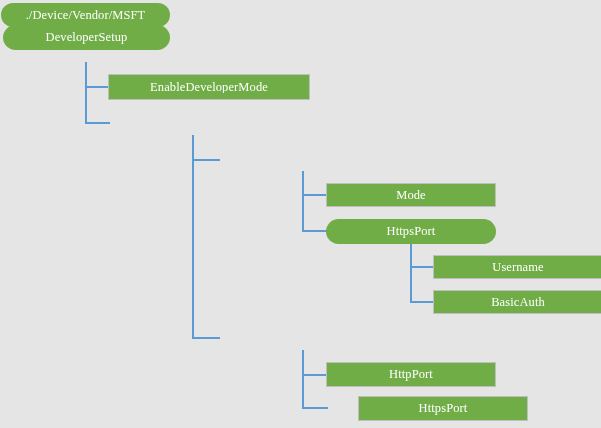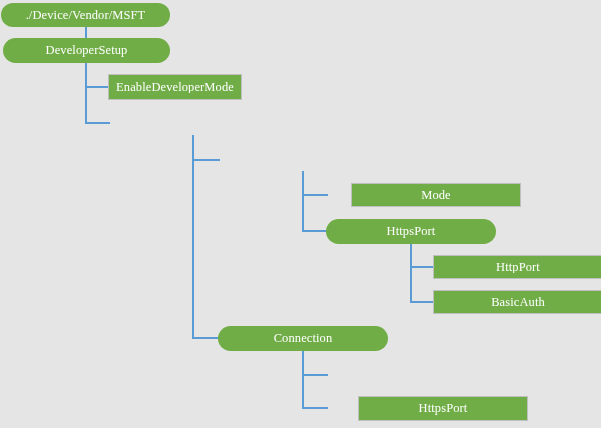--- a/index.html
+++ b/index.html
@@ -73,48 +73,48 @@
   <div class="conn h" style="left:410px; top:301px; width:25px;"></div>
 
   <div class="conn v" style="left:302px; top:350px; height:59px;"></div>
   <div class="conn h" style="left:302px; top:374px; width:26px;"></div>
   <div class="conn h" style="left:302px; top:407px; width:26px;"></div>
 
   <div class="node pill" style="left:1px; top:3px; width:169px; height:24px;">
     <span class="label">./Device/Vendor/MSFT</span>
   </div>
 
-  <div class="node pill" style="left:3px; top:38px; width:167px; height:25px;">
+  <div class="node pill" style="left:3px; top:25px; width:167px; height:25px;">
     <span class="label">DeveloperSetup</span>
   </div>
 
-  <div class="node rect" style="left:108px; top:74px; width:134px; height:26px;">
+  <div class="node rect" style="left:108px; top:74px; width:202px; height:26px;">
     <span class="label">EnableDeveloperMode</span>
   </div>
 
 
 
-  <div class="node rect" style="left:326px; top:183px; width:170px; height:24px;margin-left:25px;">
+  <div class="node rect" style="left:326px; top:183px; width:170px; height:24px;">
     <span class="label">Mode</span>
   </div>
 
   <div class="node pill" style="left:326px; top:219px; width:170px; height:25px;">
     <span class="label">HttpsPort</span>
   </div>
 
   <div class="node rect" style="left:433px; top:255px; width:170px; height:24px;">
-    <span class="label">HttpPort</span>
+    <span class="label">Username</span>
   </div>
 
   <div class="node rect" style="left:433px; top:290px; width:170px; height:24px;">
     <span class="label">BasicAuth</span>
   </div>
 
-  <div class="node pill" style="left:218px; top:326px; width:170px; height:25px;">
-    <span class="label">Connection</span>
+
+  <div class="node rect" style="left:326px; top:362px; width:170px; height:25px;">
+    <span class="label">HttpPort</span>
   </div>
-
 
   <div class="node rect" style="left:326px; top:396px; width:170px; height:25px;margin-left:32px;">
     <span class="label">HttpsPort</span>
   </div>
 
 </div>
 
 </body></html>

